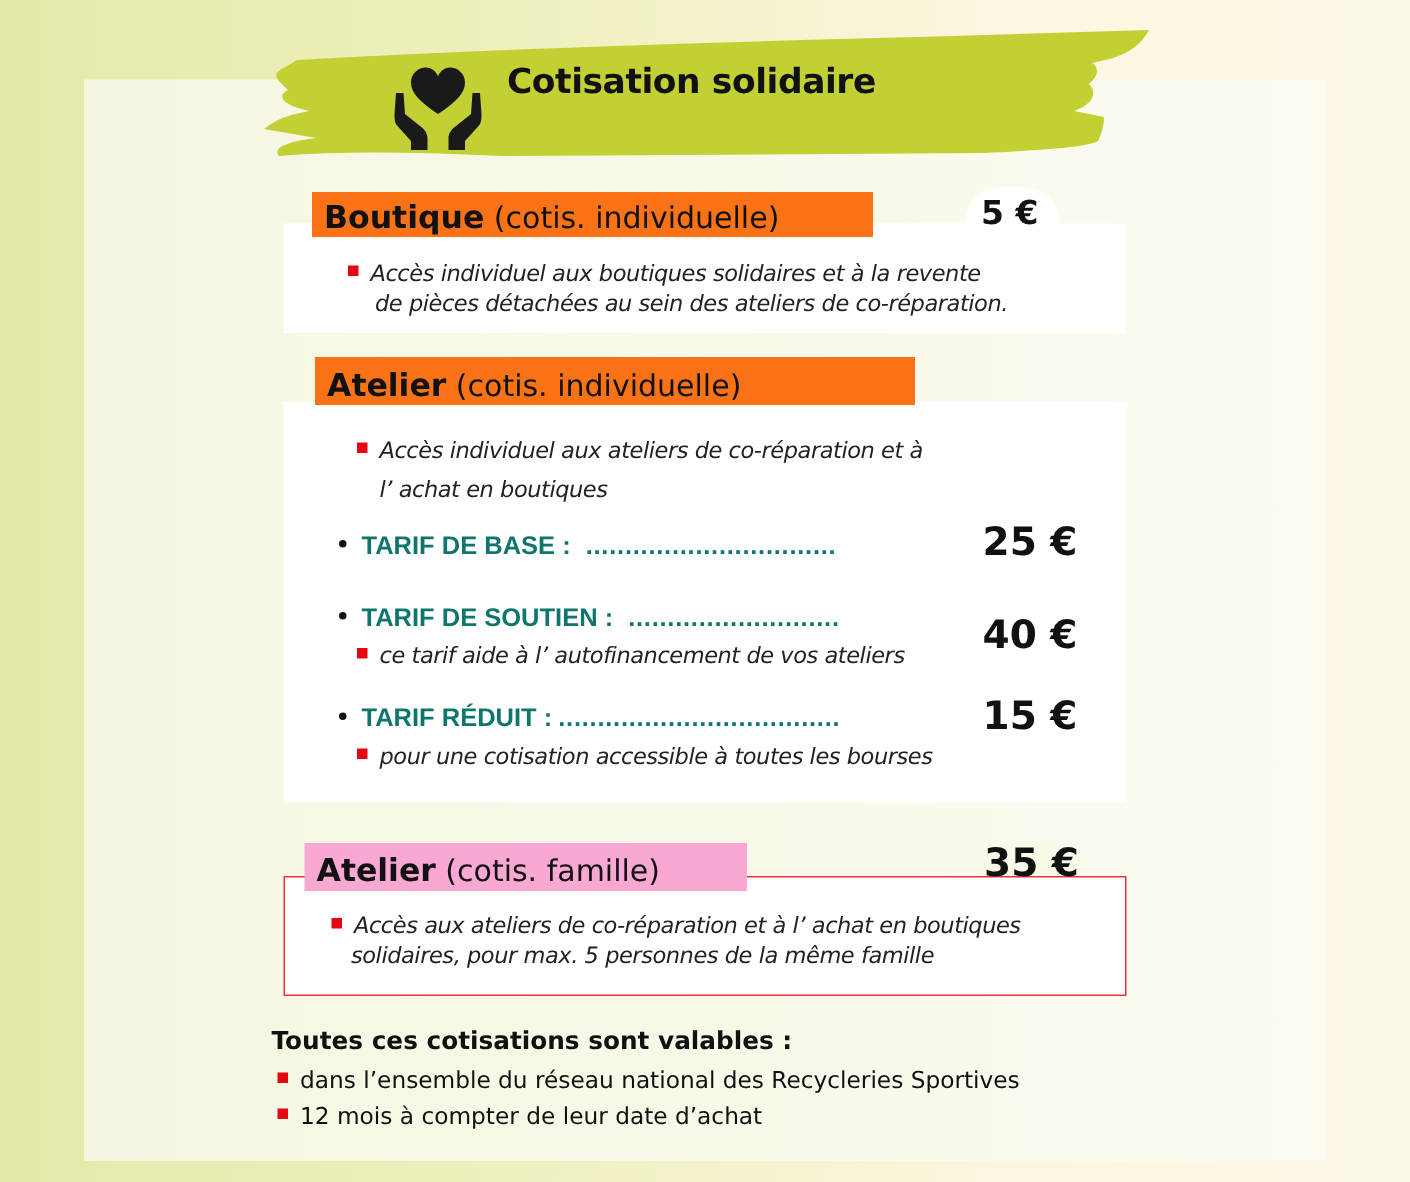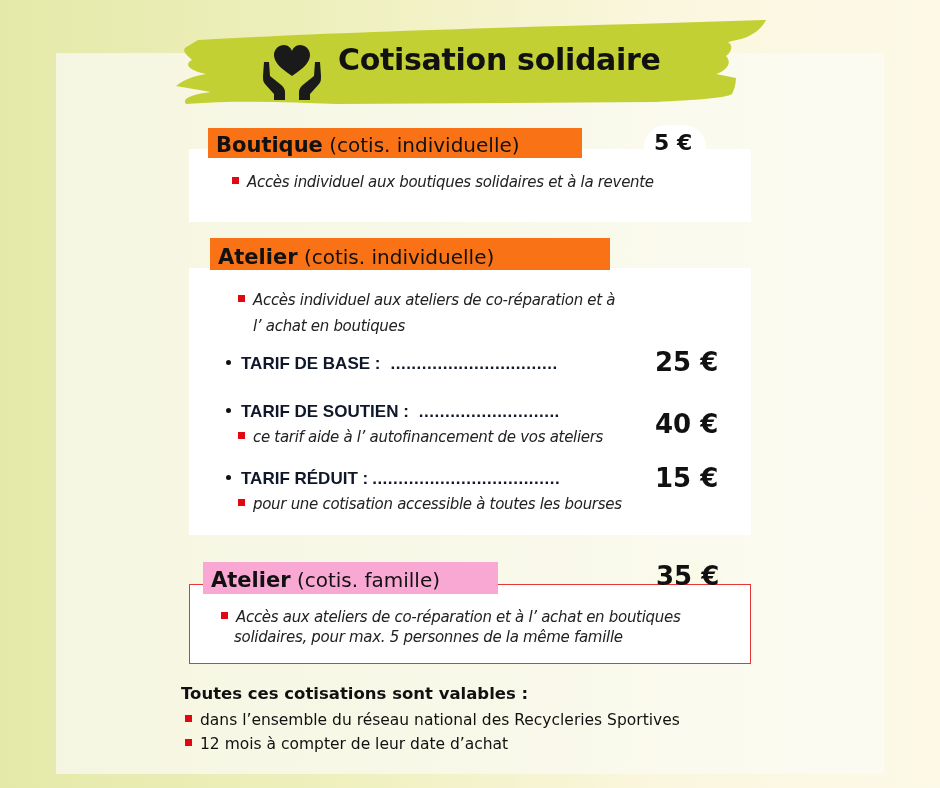--- a/index.html
+++ b/index.html
@@ -17,21 +17,21 @@
   
   .banner {
     position: absolute; left: 176px; top: 12px; width: 592px; height: 92px;
   }
   .banner svg.brush { position: absolute; left: 0; top: 0; width: 592px; height: 92px; }
   .banner .heart-icon {
     position: absolute; left: 84px; top: 30px; width: 64px; height: 60px;
   }
   .banner .title {
     position: absolute; left: 162px; top: 30px;
-    font-family: "DejaVu Sans", sans-serif; font-weight: bold; font-size: 30px;
+    font-family: "DejaVu Sans", sans-serif; font-weight: bold; font-size: 23px;
     letter-spacing: -0.3px; color: #111;
   }
 
   .box-white { position: absolute; background: #fff; }
   .tab {
     position: absolute; background: #f97316; padding: 0 8px;
     font-family: "DejaVu Sans", sans-serif; font-size: 20px; white-space: nowrap;
   }
   .tab b { font-weight: bold; font-size: 21px; }
   .price {
@@ -44,21 +44,21 @@
   .desc {
     position: absolute; font-family: "DejaVu Sans", sans-serif; font-style: italic;
     font-size: 15px; line-height: 20px; color: #222; letter-spacing: -0.3px;
   }
   .sq {
     display: inline-block; width: 7px; height: 7px; background: #e30613;
     margin-right: 8px; vertical-align: middle; position: relative; top: -2px;
   }
   .rate {
     position: absolute; font-family: "Liberation Sans", sans-serif; font-weight: bold;
-    font-size: 17px; color: #0f172a; white-space: nowrap;
+    font-size: 17px; color: #0f766e; white-space: nowrap;
   }
   .rate .dot { display: inline-block; width: 5px; height: 5px; border-radius: 50%; background: #111; margin-right: 10px; vertical-align: middle; position: relative; top: -2px;}
   .rate .dots { font-weight: bold; letter-spacing: 0.5px; margin-left: 10px; }
   .sub {
     position: absolute; font-family: "DejaVu Sans", sans-serif; font-style: italic;
     font-size: 15px; color: #222; white-space: nowrap; letter-spacing: -0.3px;
   }
   .famille-box {
     position: absolute; left: 189px; top: 584px; width: 562px; height: 80px;
     border: 1.5px solid #e3353a; background: #fff;
@@ -93,20 +93,21 @@
 
 <div class="box-white" style="left:189px; top:149px; width:562px; height:73px;"></div>
 <div class="tab" style="left:208px; top:128px; height:30px; line-height:34px; width:374px;">
   <b>Boutique</b>
   <span>(cotis. individuelle)</span>
 </div>
 <div class="price-bg" style="left:644px; top:125px; width:62px; height:30px;"></div>
 <div class="price small" style="left:654px; top:130px;">5 €</div>
 <div class="desc" style="left:232px; top:172px; white-space:nowrap;">
   <div><span class="sq"></span><span>Accès individuel aux boutiques solidaires et à la revente</span></div>
+  <div style="padding-left:18px;">de pièces détachées au sein des ateliers de co-réparation.</div>
 </div>
 
 <div class="box-white" style="left:189px; top:268px; width:562px; height:267px;"></div>
 <div class="tab" style="left:210px; top:238px; height:32px; line-height:38px; width:400px;">
   <b>Atelier</b>
   <span>(cotis. individuelle)</span>
 </div>
 <div class="desc" style="left:238px; top:287px; line-height:26px; white-space:nowrap;">
   <div><span class="sq"></span><span>Accès individuel aux ateliers de co-réparation et à</span></div>
   <div style="padding-left:15px;">l’ achat en boutiques</div>

